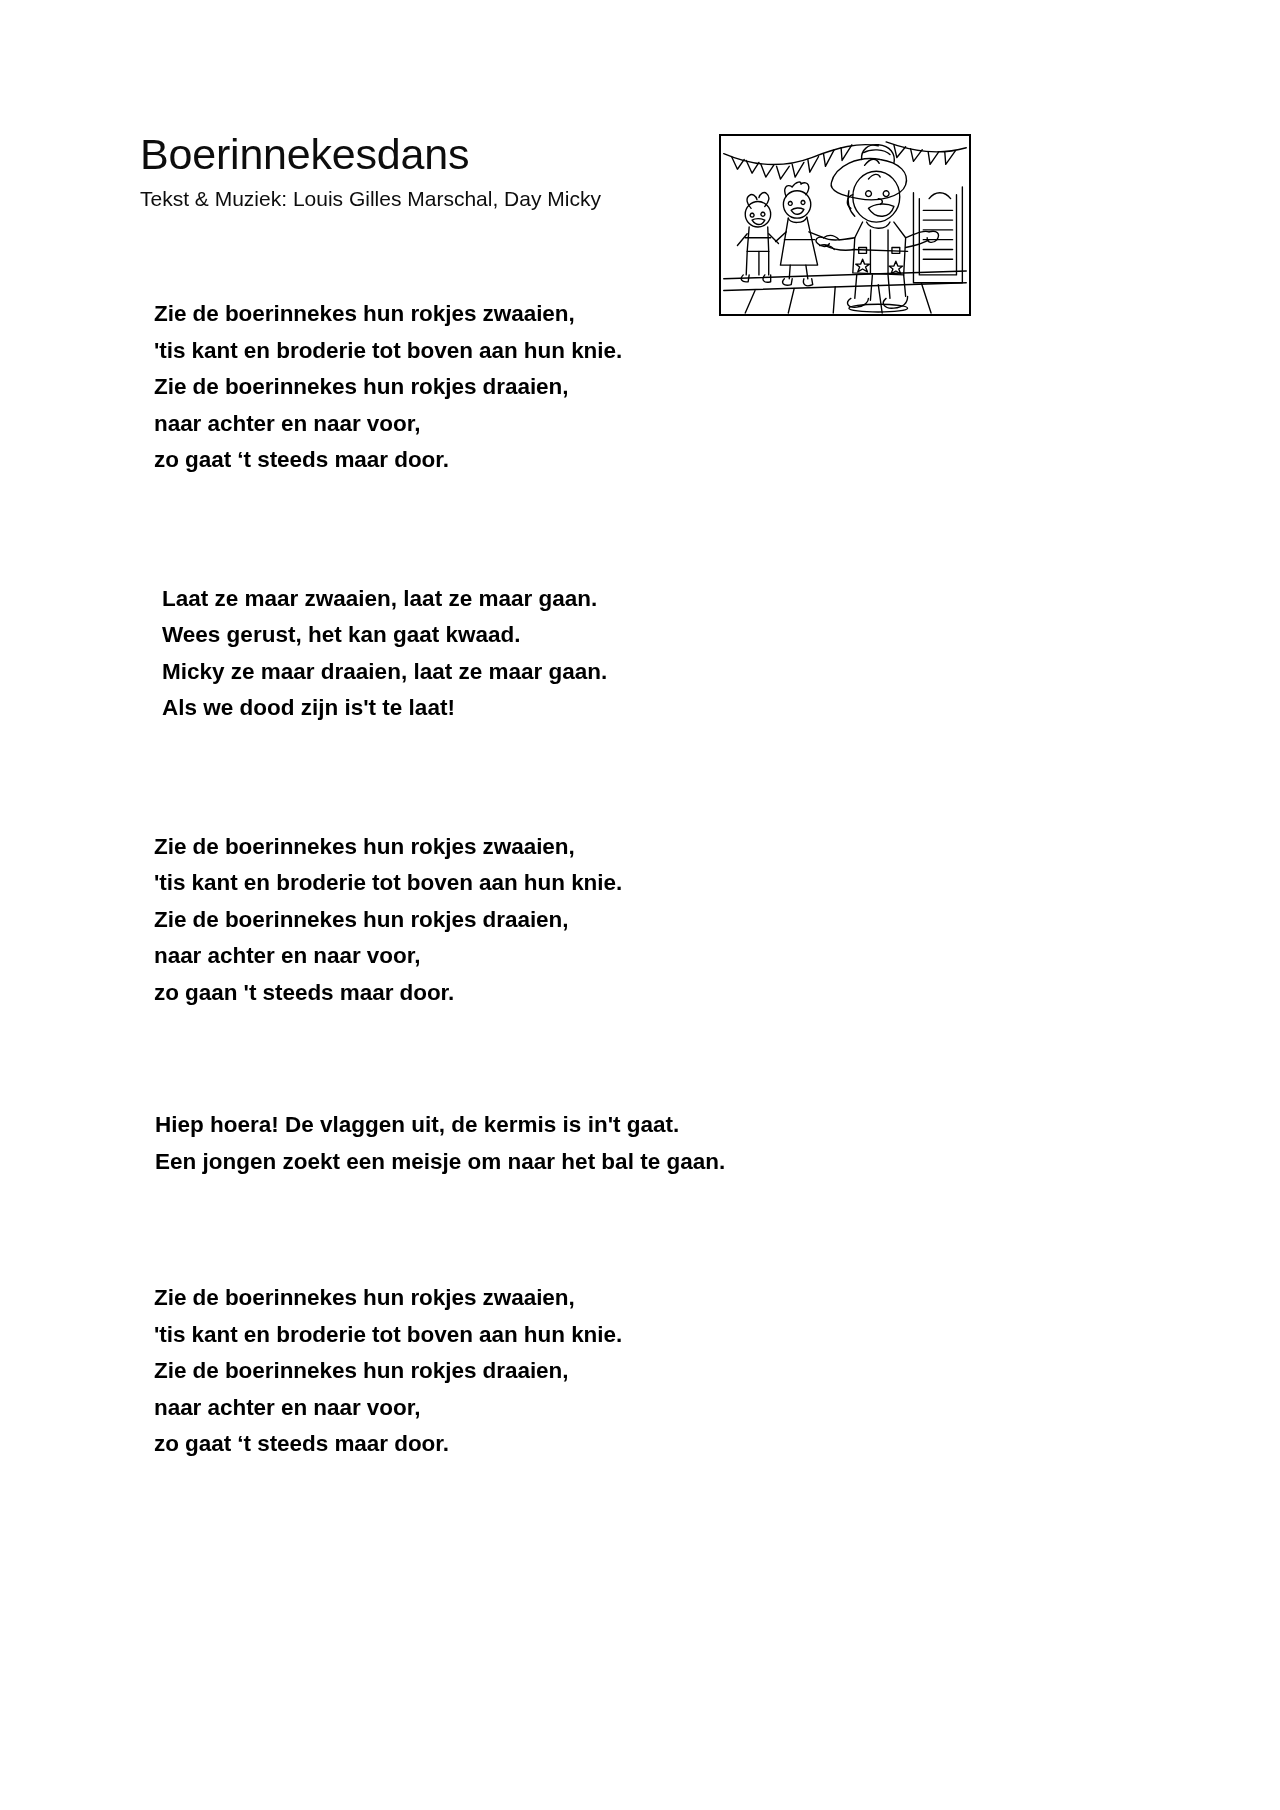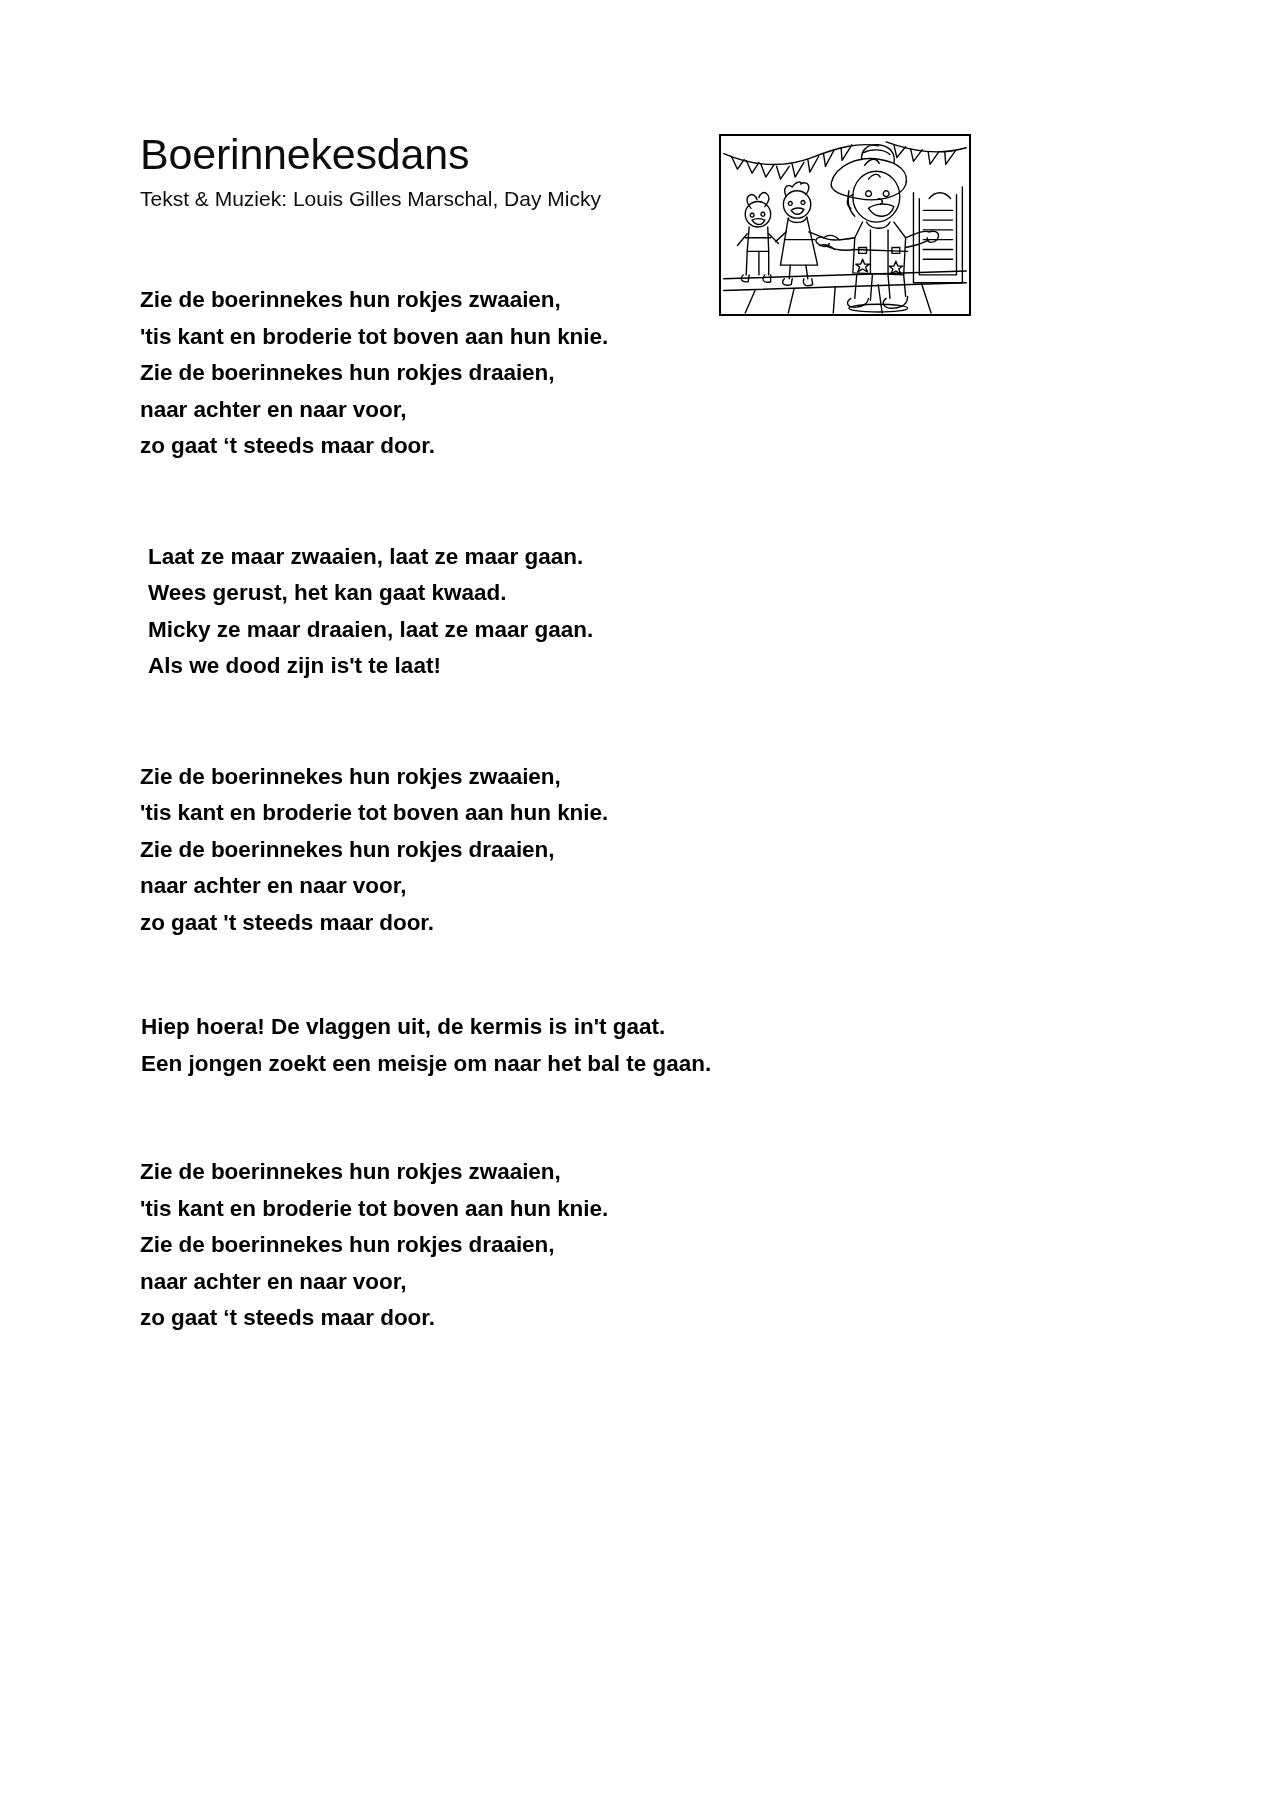--- a/index.html
+++ b/index.html
@@ -62,21 +62,21 @@
   .illustration svg { display: block; width: 100%; height: 100%; }
 
   
   .lyrics {
     position: absolute;
     left: 140px;
     top: 282px;
     width: 1000px;
   }
   .stanza {
-    margin: 0;
+    margin: 14px;
   }
   .stanza .line {
     font-size: 22.5px;
     line-height: 36.5px;
     white-space: pre;
     color: #000;
   }
   .stanza.chorus .line {
     font-weight: 700;
     letter-spacing: -0.05px;
@@ -244,21 +244,21 @@
       <div class="line">Als we dood zijn is't te laat!</div>
     </div>
 
     <div class="gap-b"></div>
 
     <div class="stanza chorus">
       <div class="line">Zie de boerinnekes hun rokjes zwaaien,</div>
       <div class="line">'tis kant en broderie tot boven aan hun knie.</div>
       <div class="line">Zie de boerinnekes hun rokjes draaien,</div>
       <div class="line">naar achter en naar voor,</div>
-      <div class="line">zo gaat 't steeds maar door.</div>
+      <div class="line">zo gaan 't steeds maar door.</div>
     </div>
 
     <div class="gap-c"></div>
 
     <div class="stanza verse flush">
       <div class="line">Hiep hoera! De vlaggen uit, de kermis is in't gaat.</div>
       <div class="line">Een jongen zoekt een meisje om naar het bal te gaan.</div>
     </div>
 
     <div class="gap-d"></div>

